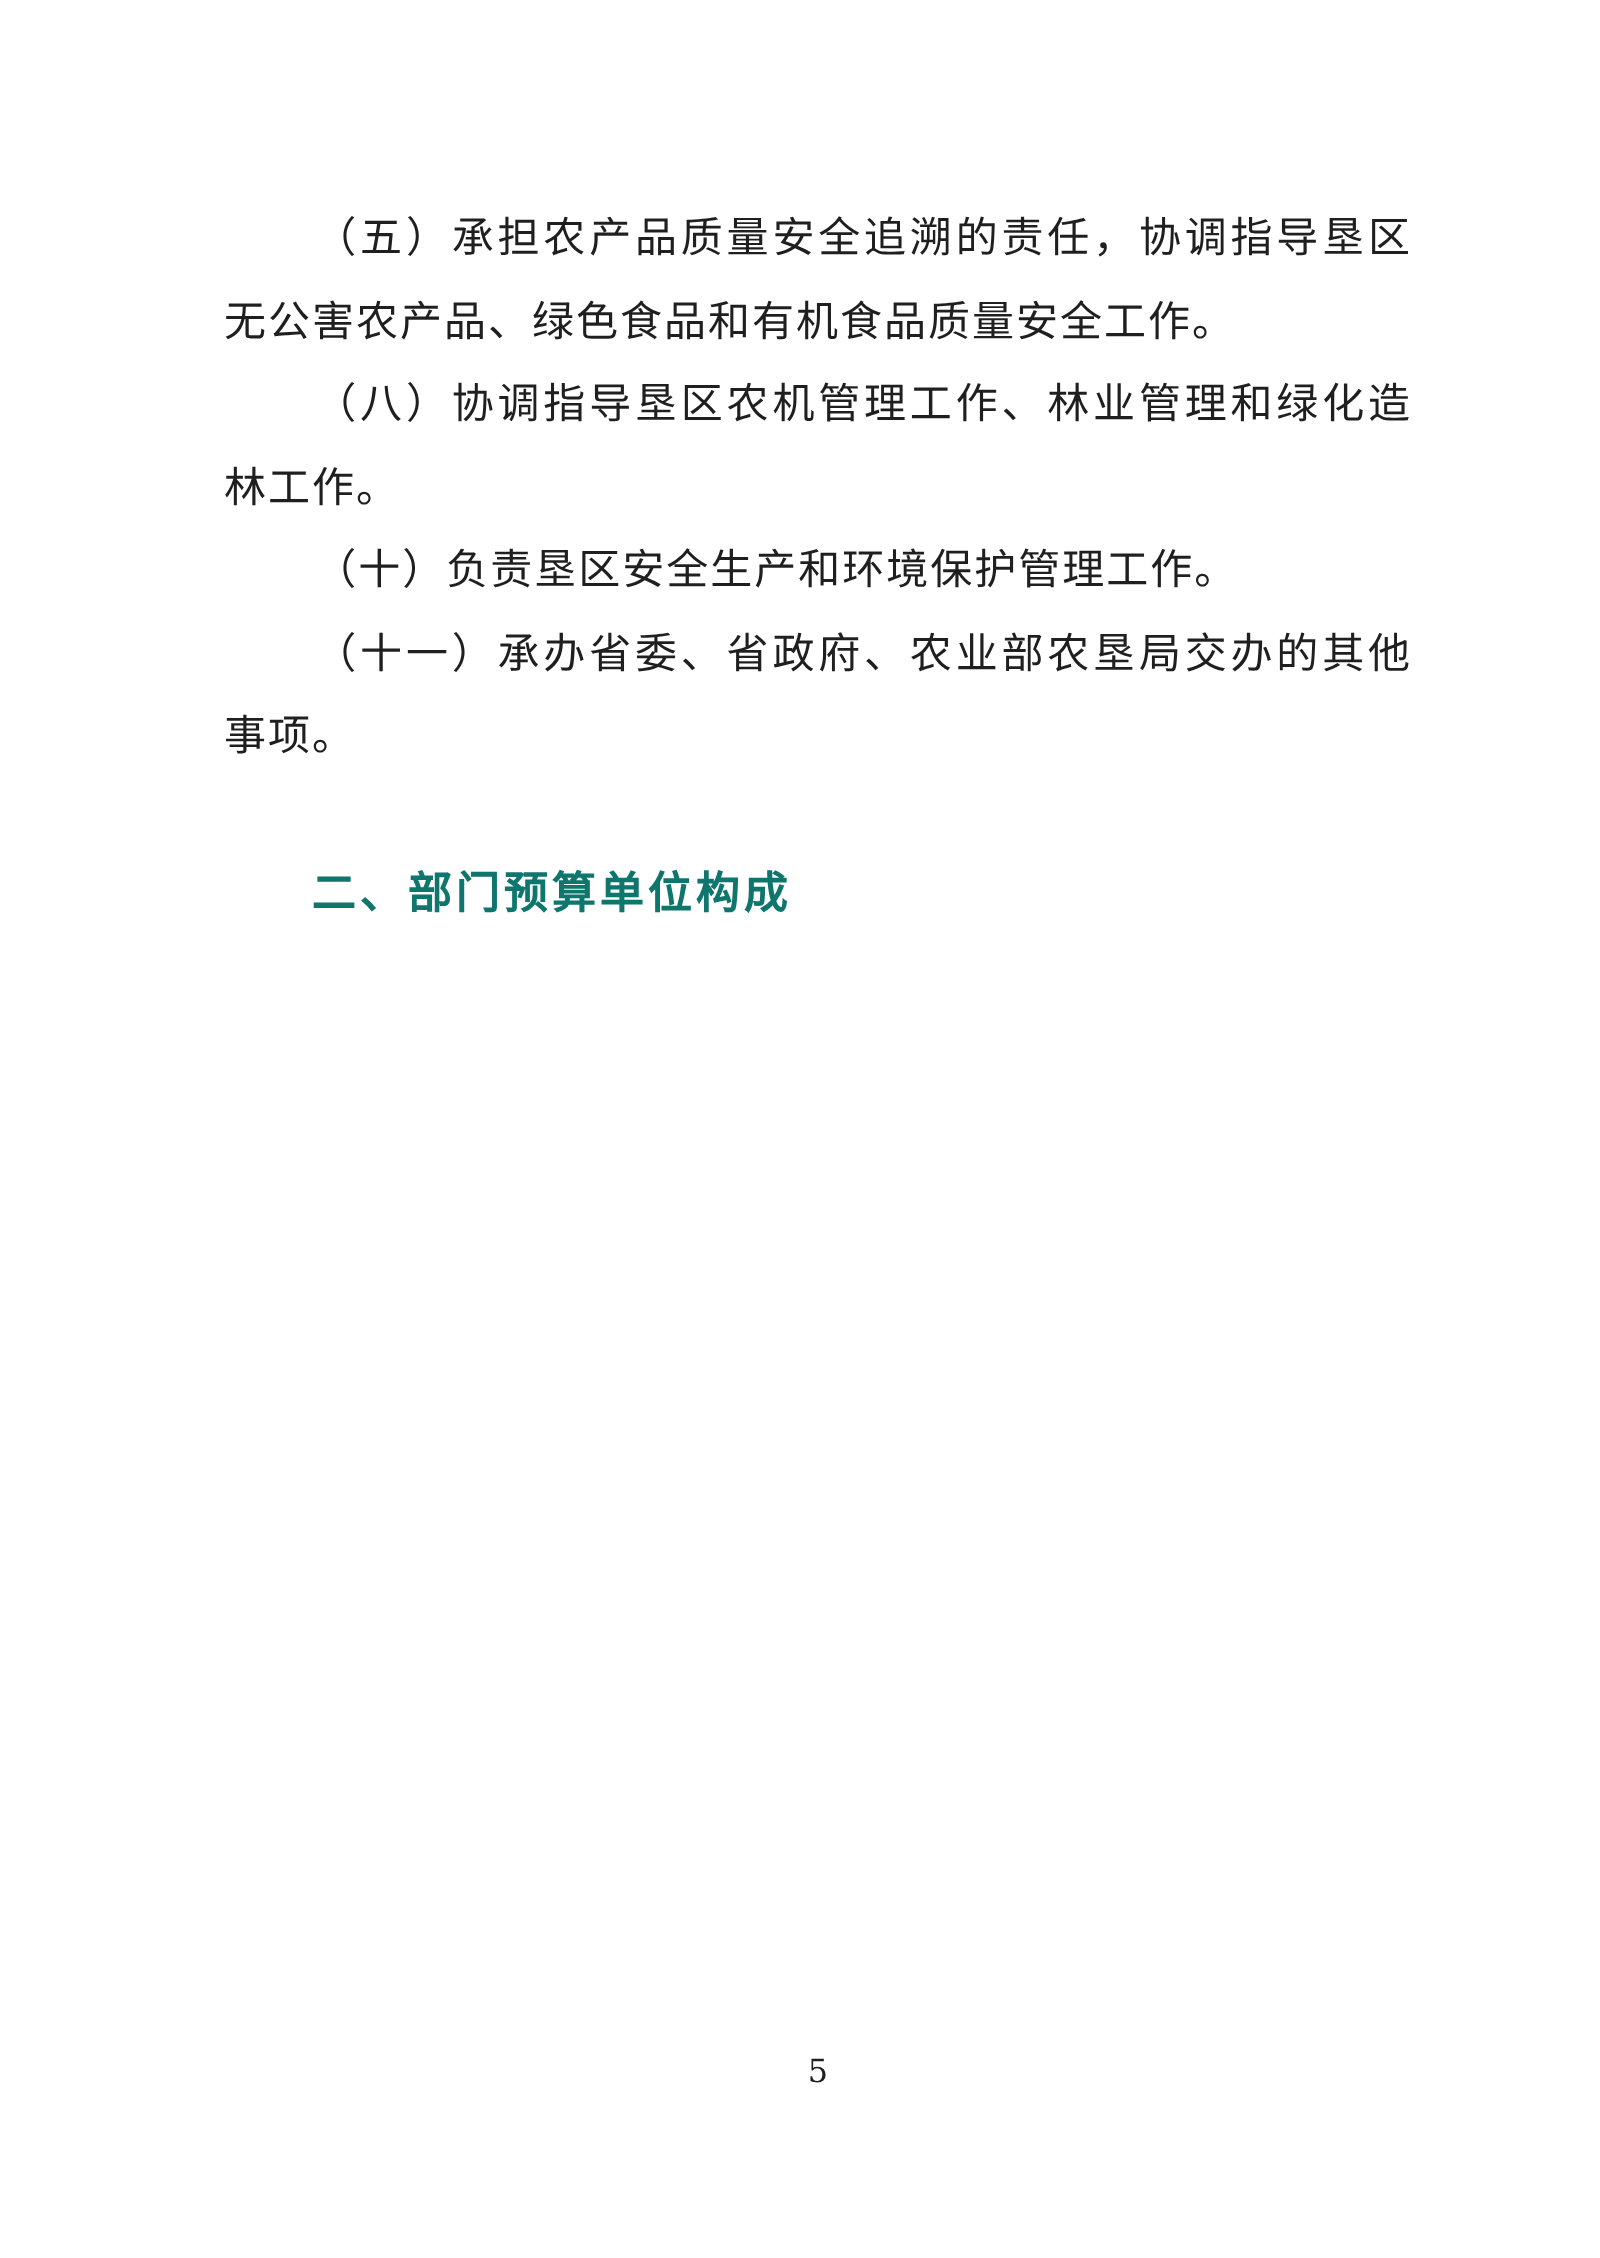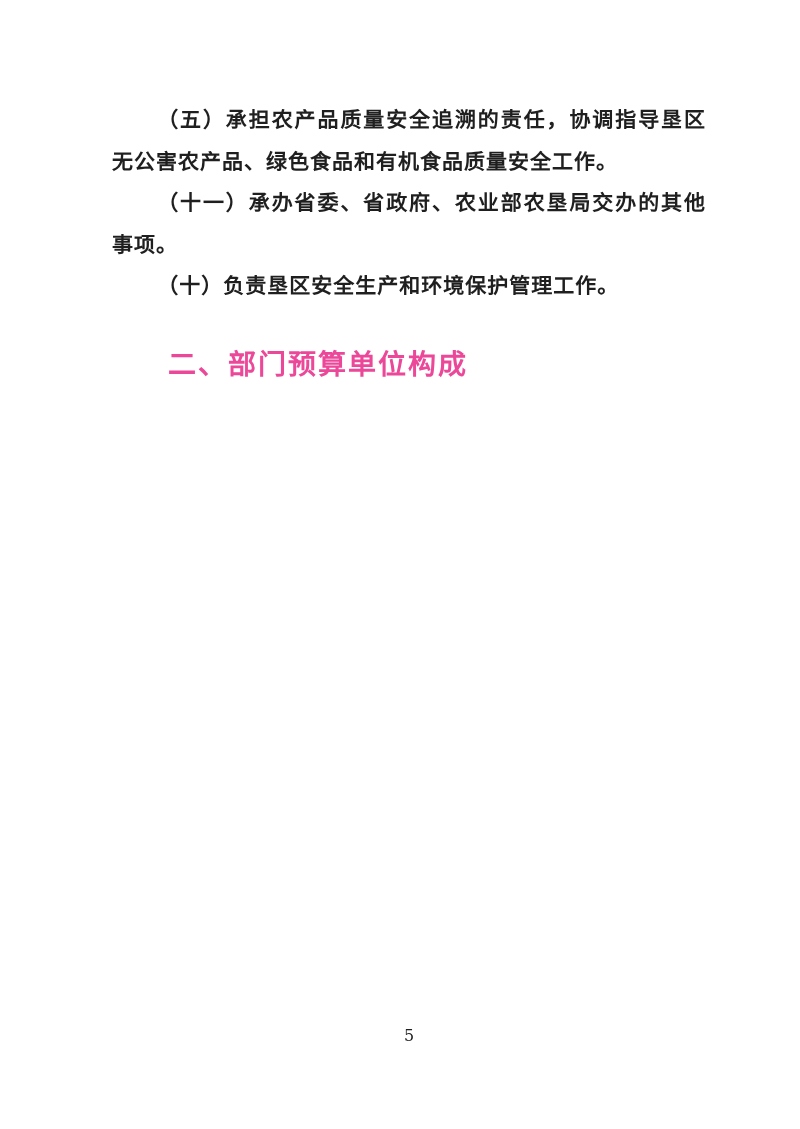--- a/index.html
+++ b/index.html
@@ -24,47 +24,47 @@
     width: 594px;
   }
   .body-para {
     margin: 0;
     font-size: 21px;
     line-height: 41.5px;
     letter-spacing: 1px;
     text-align: justify;
     text-justify: inter-ideograph;
     text-indent: 2.15em;
-    font-weight: bold;
   }
   .section-heading {
     margin: 37px 0 10px 0;
     font-family: "DejaVu Sans", "Liberation Sans", sans-serif;
     font-weight: bold;
-    font-size: 28px;
+    font-size: 22px;
     line-height: 41.5px;
     letter-spacing: 2px;
     text-indent: 2em;
-    color: #ec4899;
+    color: #0f766e;
   }
   .page-number {
     position: absolute;
     left: 112px;
     top: 1026px;
     width: 594px;
     text-align: center;
     font-size: 16px;
     line-height: 20px;
     color: #1f1f1f;
   }
 </style>
 </head>
 <body>
 
 <div class="page" style="background: rgb(255, 255, 255); color: rgb(31, 31, 31);">
   <div class="content">
     <p class="body-para">（五）承担农产品质量安全追溯的责任，协调指导垦区无公害农产品、绿色食品和有机食品质量安全工作。</p>
+    <p class="body-para">（八）协调指导垦区农机管理工作、林业管理和绿化造林工作。</p>
+    <p class="body-para">（十）负责垦区安全生产和环境保护管理工作。</p>
     <p class="body-para">（十一）承办省委、省政府、农业部农垦局交办的其他事项。</p>
-    <p class="body-para">（十）负责垦区安全生产和环境保护管理工作。</p>
     <h2 class="section-heading">二、部门预算单位构成</h2>
   </div>
   <div class="page-number">5</div>
 </div>
 
 </body></html>

